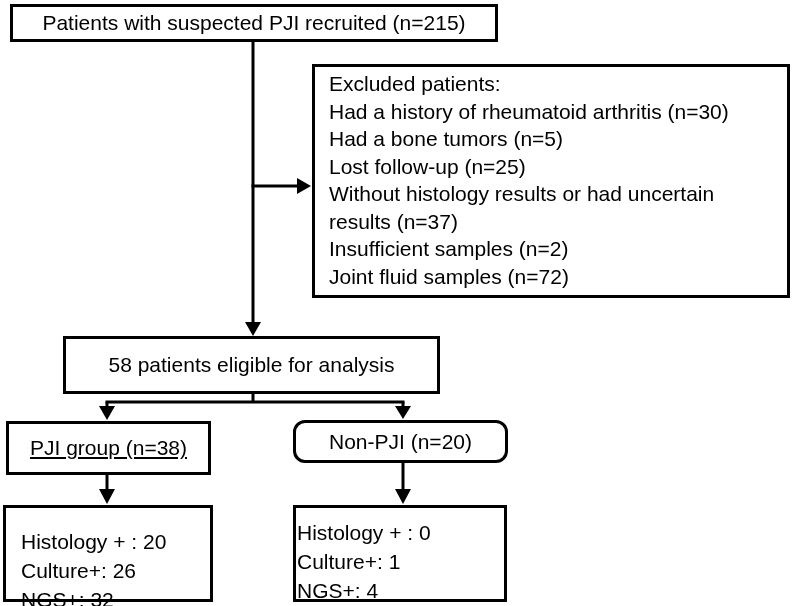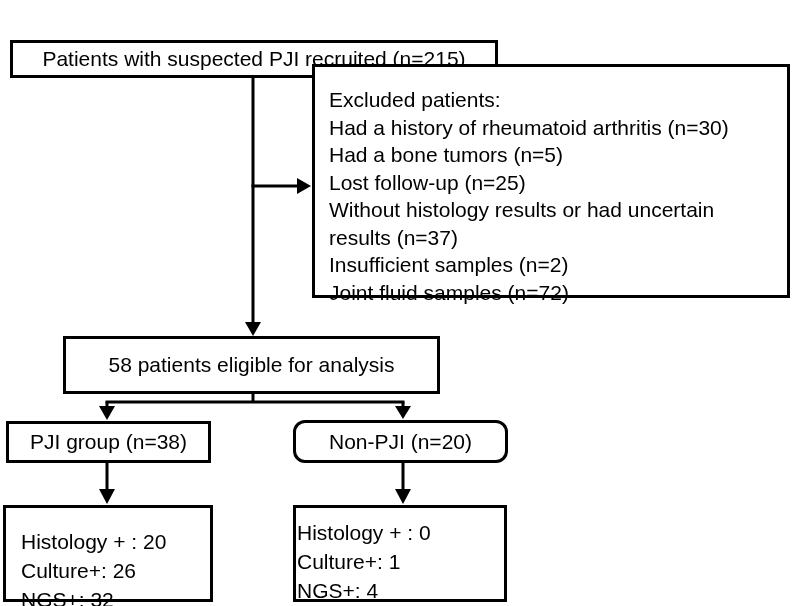--- a/index.html
+++ b/index.html
@@ -38,26 +38,26 @@
     align-items: center;
     justify-content: center;
   }
   .box.lines {
     display: block;
   }
   .box.lines .line {
     white-space: nowrap;
   }
   
-  #box-recruited   { left: 10px;  top: 4px;   width: 488px; height: 38px; margin-top: 36px; }
+  #box-recruited   { left: 10px;  top: 4px;   width: 488px; height: 38px; }
   #box-excluded    { left: 312px; top: 64px;  width: 478px; height: 234px;
-                     padding: 19px 14px; }
+                     padding: 3px 14px; }
   #box-excluded .line { line-height: 27.5px; }
   #box-eligible    { left: 63px;  top: 336px; width: 377px; height: 58px; }
-  #box-pji         { left: 6px;   top: 421px; width: 205px; height: 42px; }
+  #box-pji         { left: 6px;   top: 421px; width: 205px; height: 54px; text-decoration: underline; }
   #box-nonpji      { left: 293px; top: 420px; width: 215px; height: 43px; border-radius: 12px; }
   #box-pji-res     { left: 3px;   top: 505px; width: 210px; height: 97px;
                      padding: 19px 15px; }
   #box-nonpji-res  { left: 293px; top: 505px; width: 214px; height: 97px;
                      padding: 10px 1px; }
   #box-pji-res .line, #box-nonpji-res .line { line-height: 29px; }
 </style>
 </head>
 <body>
 

